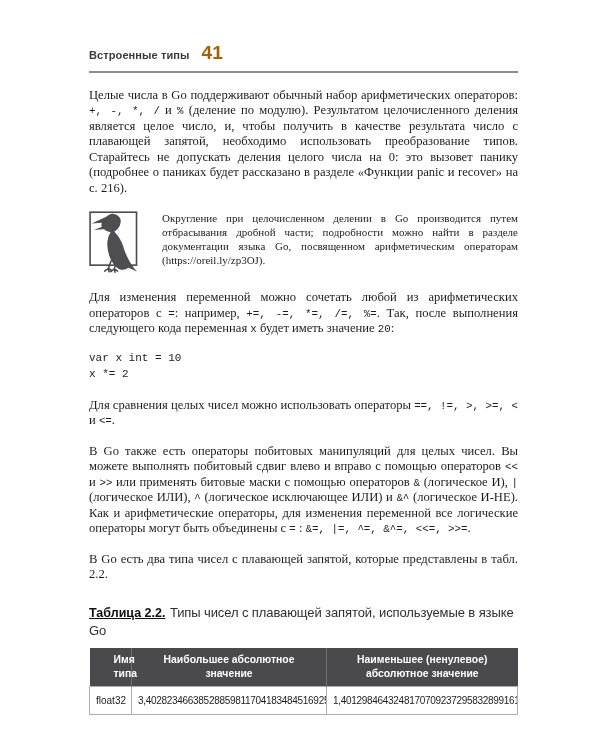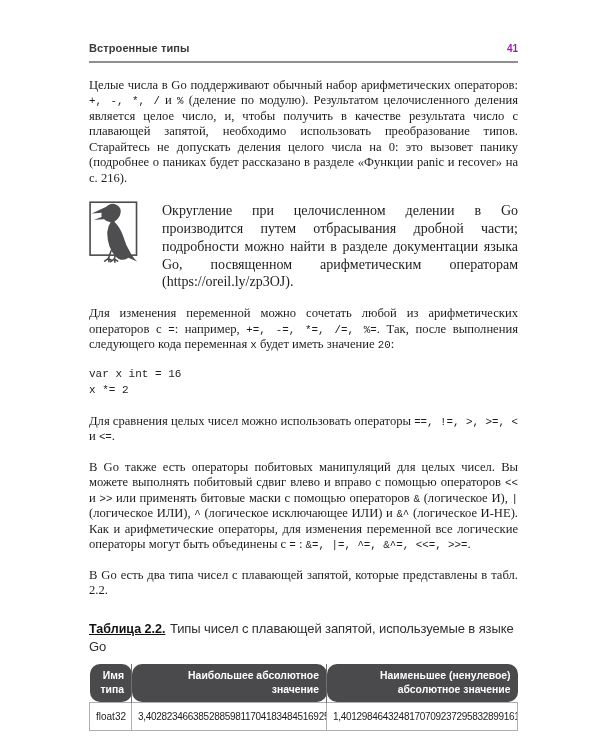--- a/index.html
+++ b/index.html
@@ -4,61 +4,60 @@
 <style>
   html,body{margin:0;padding:0;background:#ffffff;}
   .page{
     position:relative;width:600px;height:750px;background:#ffffff;
     font-family:"Liberation Serif",serif;color:#1d1d1d;overflow:hidden;
   }
   .content{position:absolute;left:89px;top:0;width:429px;}
 
   
   .runhead{
-    display:flex;justify-content:space-between;align-items:baseline;gap:20px;
+    display:flex;justify-content:flex-start;align-items:baseline;gap:12px;
     margin-top:42px;padding-bottom:7px;border-bottom:2px solid #8f8f8f;
   }
   .runhead-title{font-family:"Liberation Sans",sans-serif;font-size:11px;font-weight:bold;color:#3a3a3a;letter-spacing:.1px;}
-  .runhead-num{font-family:"Liberation Sans",sans-serif;font-size:10px;font-weight:bold;color:#a21caf;}
+  .runhead-num{font-family:"Liberation Sans",sans-serif;font-size:19px;font-weight:bold;color:#a16207;}
 
   h1.sect{
     font-family:"Liberation Sans",sans-serif;font-weight:bold;font-size:17px;
     color:#141414;margin:27px 0 10px 0;letter-spacing:-.2px;
   }
   p.body{
     font-size:12.6px;line-height:1.23;text-align:justify;margin:15px 0 11px 0;
   }
   .code{font-family:"Liberation Mono","DejaVu Sans Mono",monospace;font-size:10.8px;}
 
   
   .note{display:flex;gap:19px;margin:15px 0 15px 0;align-items:flex-start;}
   .note-icon{flex:0 0 54px;width:54px;height:64px;}
   .note-text{
-    font-size:14px;line-height:1.27;text-align:justify;margin-top:1px;
+    font-size:11px;line-height:1.27;text-align:justify;margin-top:1px;
   }
 
   pre.codeblock{
     font-family:"Liberation Mono","DejaVu Sans Mono",monospace;
     font-size:11px;line-height:1.5;margin:13px 0 15px 0;white-space:pre;color:#222;
   }
 
   
   .tbl-caption{margin:20px 0 9px 0;font-family:"Liberation Sans",sans-serif;}
   .cap-label{font-weight:bold;font-size:12.5px;color:#111;text-decoration:underline;}
   .cap-text{font-size:13px;color:#2e2e2e;letter-spacing:-.1px;}
 
   table.datatable{
     width:100%;border-collapse:collapse;table-layout:fixed;
     font-family:"Liberation Sans",sans-serif;
   }
   table.datatable th{
-    background:#4a4a4c;color:#ffffff;text-align:right;vertical-align:top;
-    font-size:10.4px;font-weight:bold;line-height:1.35;padding:5px 7px;
+    background:#4a4a4c;color:#ffffff;text-align:center;vertical-align:top;
+    font-size:10.4px;font-weight:bold;line-height:1.35;padding:5px 24px;
     border-right:1px solid #707073;
-    border-radius:10px;
   }
   table.datatable th:last-child{border-right:none;}
   table.datatable td{
     background:#ffffff;color:#1d1d1d;font-size:10px;vertical-align:middle;
     padding:8px 6px;border:1px solid #aeaeae;overflow:hidden;
   }
   td.num{font-size:9px;letter-spacing:-.3px;white-space:nowrap;}
   .col-name{width:42px;}
   .col-max{width:195px;}
 </style>
@@ -90,21 +89,21 @@
             <path d="M41,92 L36,106 M36,106 L29,111 M36,106 L37,112 M36,106 L42,110"></path>
             <path d="M50,94 L47,107 M47,107 L40,112 M47,107 L48,113 M47,107 L53,111"></path>
           </g>
         </svg>
       </div>
       <div class="note-text">Округление при целочисленном делении в Go производится путем отбрасывания дробной части; подробности можно найти в разделе документации языка Go, посвященном арифметическим операторам (https://oreil.ly/zp3OJ).</div>
     </div>
 
     <p class="body"><span>Для изменения переменной можно сочетать любой из арифметических операторов с </span><span class="code">=</span><span>: например, </span><span class="code">+=, -=, *=, /=, %=</span><span>. Так, после выполнения следующего кода переменная </span><span class="code">x</span><span> будет иметь значение </span><span class="code">20</span><span>:</span></p>
 
-    <pre class="codeblock">var x int = 16
+    <pre class="codeblock">var x int = 10
 x *= 2</pre>
 
     <p class="body"><span>Для сравнения целых чисел можно использовать операторы </span><span class="code">==, !=, &gt;, &gt;=, &lt;</span><span> и </span><span class="code">&lt;=</span><span>.</span></p>
 
     <p class="body"><span>В Go также есть операторы побитовых манипуляций для целых чисел. Вы можете выполнять побитовый сдвиг влево и вправо с помощью операторов </span><span class="code">&lt;&lt;</span><span> и </span><span class="code">&gt;&gt;</span><span> или применять битовые маски с помощью операторов </span><span class="code">&amp;</span><span> (логическое И), </span><span class="code">|</span><span> (логическое ИЛИ), </span><span class="code">^</span><span> (логическое исключающее ИЛИ) и </span><span class="code">&amp;^</span><span> (логическое И-НЕ). Как и арифметические операторы, для изменения переменной все логические операторы могут быть объединены с </span><span class="code">=</span><span> : </span><span class="code">&amp;=, |=, ^=, &amp;^=, &lt;&lt;=, &gt;&gt;=</span><span>.</span></p>
 
 
     <p class="body">В Go есть два типа чисел с плавающей запятой, которые представлены в табл. 2.2.</p>
 
     <div class="tbl-caption">

